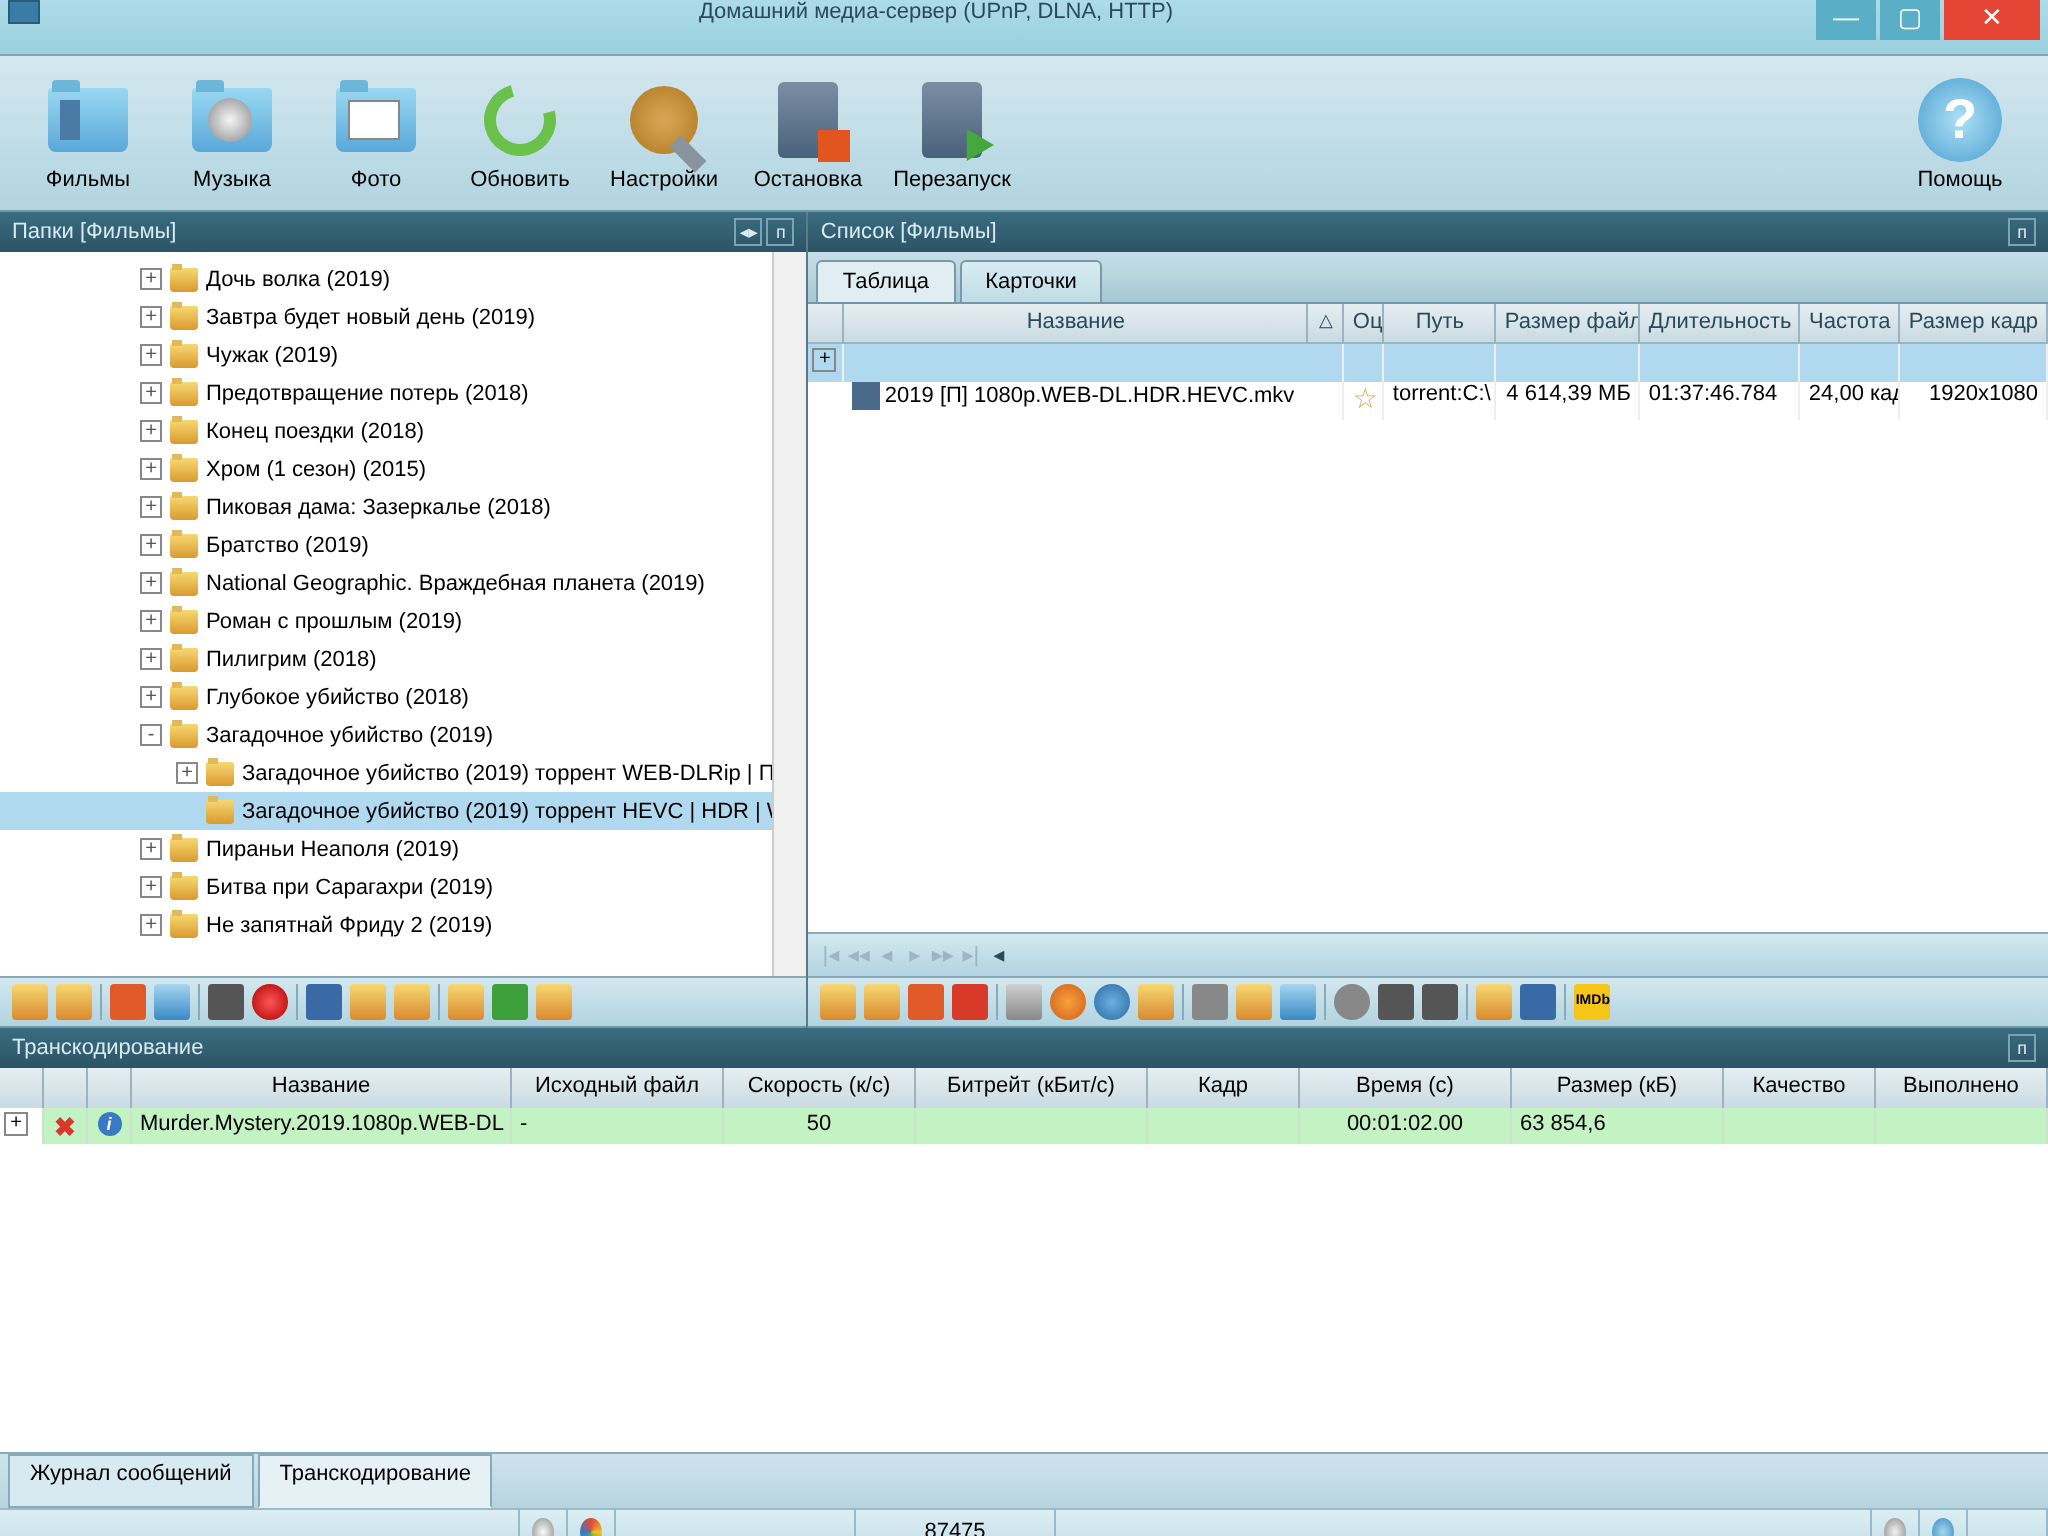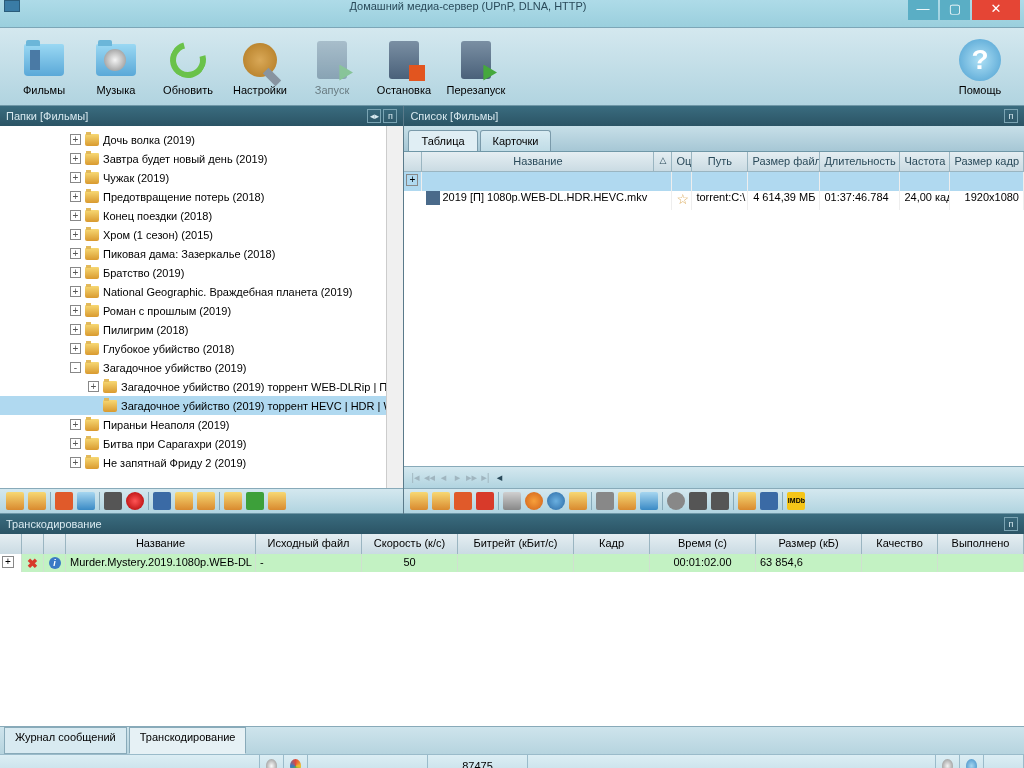--- a/index.html
+++ b/index.html
@@ -126,37 +126,37 @@
   <div class="big-btn">
     <div class="big-icon">
         <div class="folder-ico blue">
           <div class="folder-disc"></div>
         </div>
       </div>
     <span>Музыка</span>
   </div>
   <div class="big-btn">
     <div class="big-icon">
+        <div class="folder-ico blue">
+          <div class="folder-photo"></div>
+        </div>
+      </div>
+    <span>Фото</span>
+  </div>
+  <div class="big-btn">
+    <div class="big-icon">
         <div class="refresh-ico"></div>
       </div>
     <span>Обновить</span>
   </div>
   <div class="big-btn">
     <div class="big-icon">
         <div class="wrench-ico"></div>
       </div>
     <span>Настройки</span>
-  </div>
-  <div class="big-btn disabled">
-    <div class="big-icon">
-        <div class="server-ico">
-          <div class="badge play"></div>
-        </div>
-      </div>
-    <span>Запуск</span>
   </div>
   <div class="big-btn">
     <div class="big-icon">
         <div class="server-ico">
           <div class="badge stop"></div>
         </div>
       </div>
     <span>Остановка</span>
   </div>
   <div class="big-btn">

